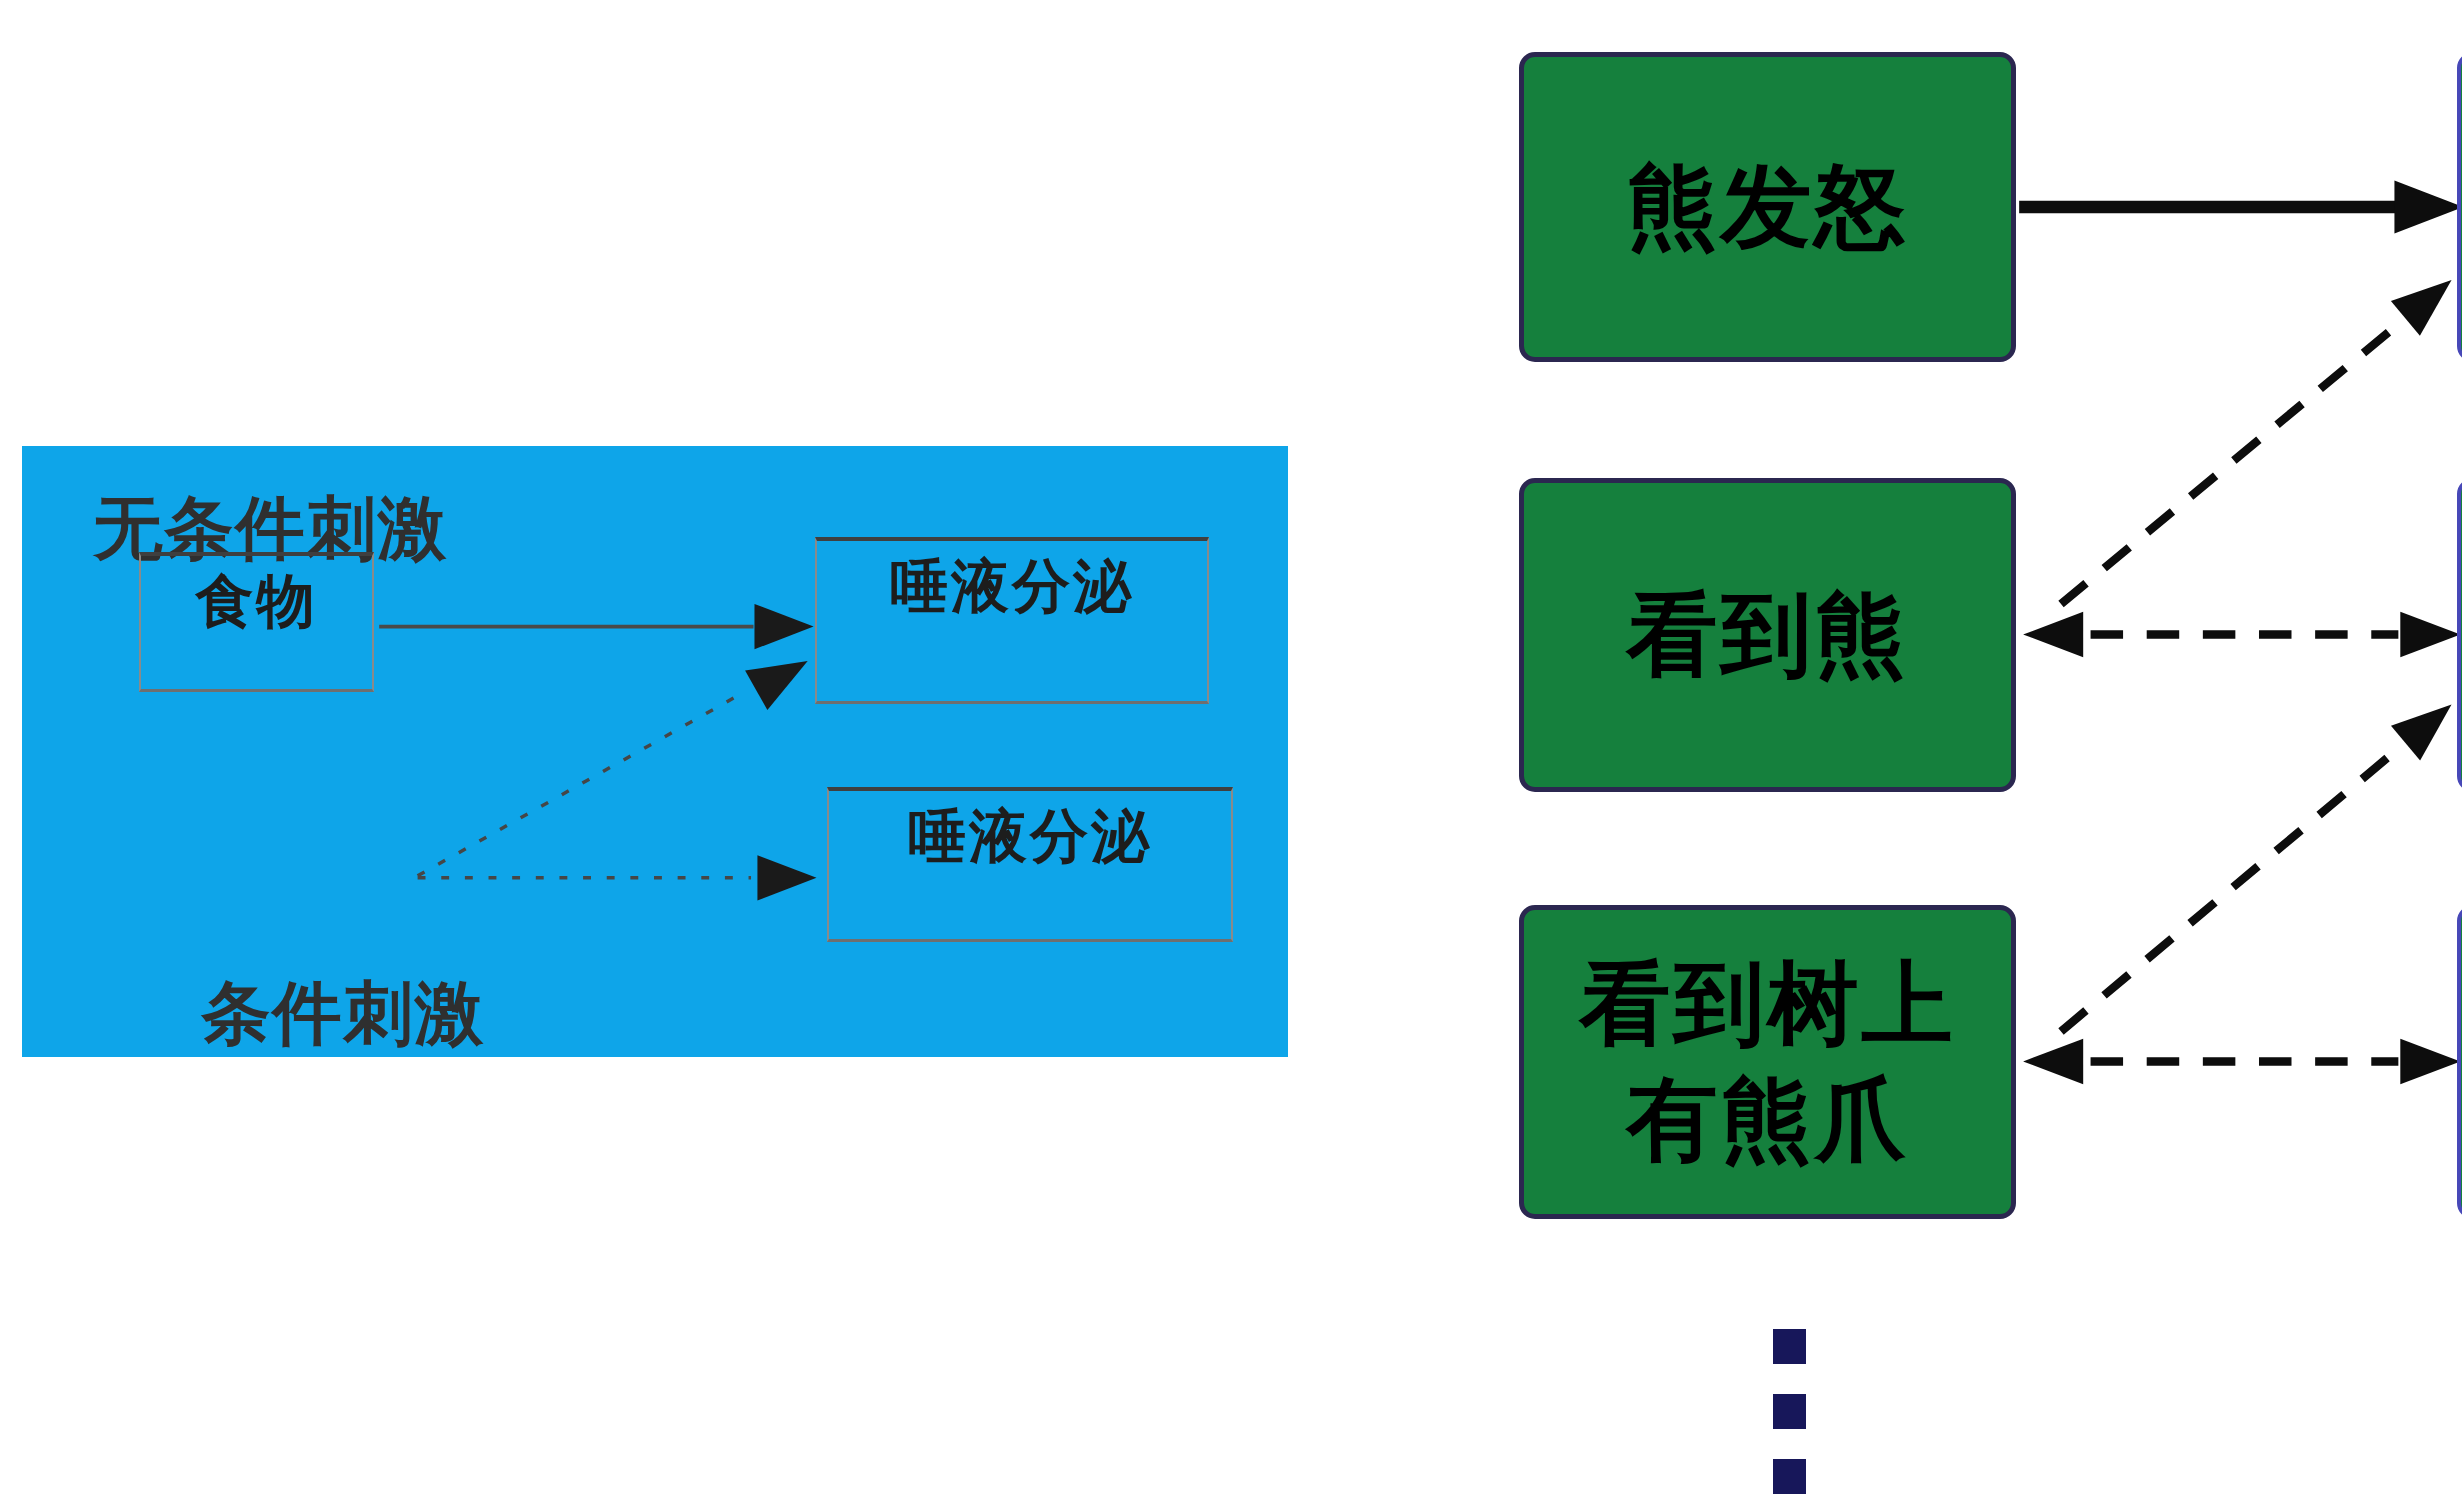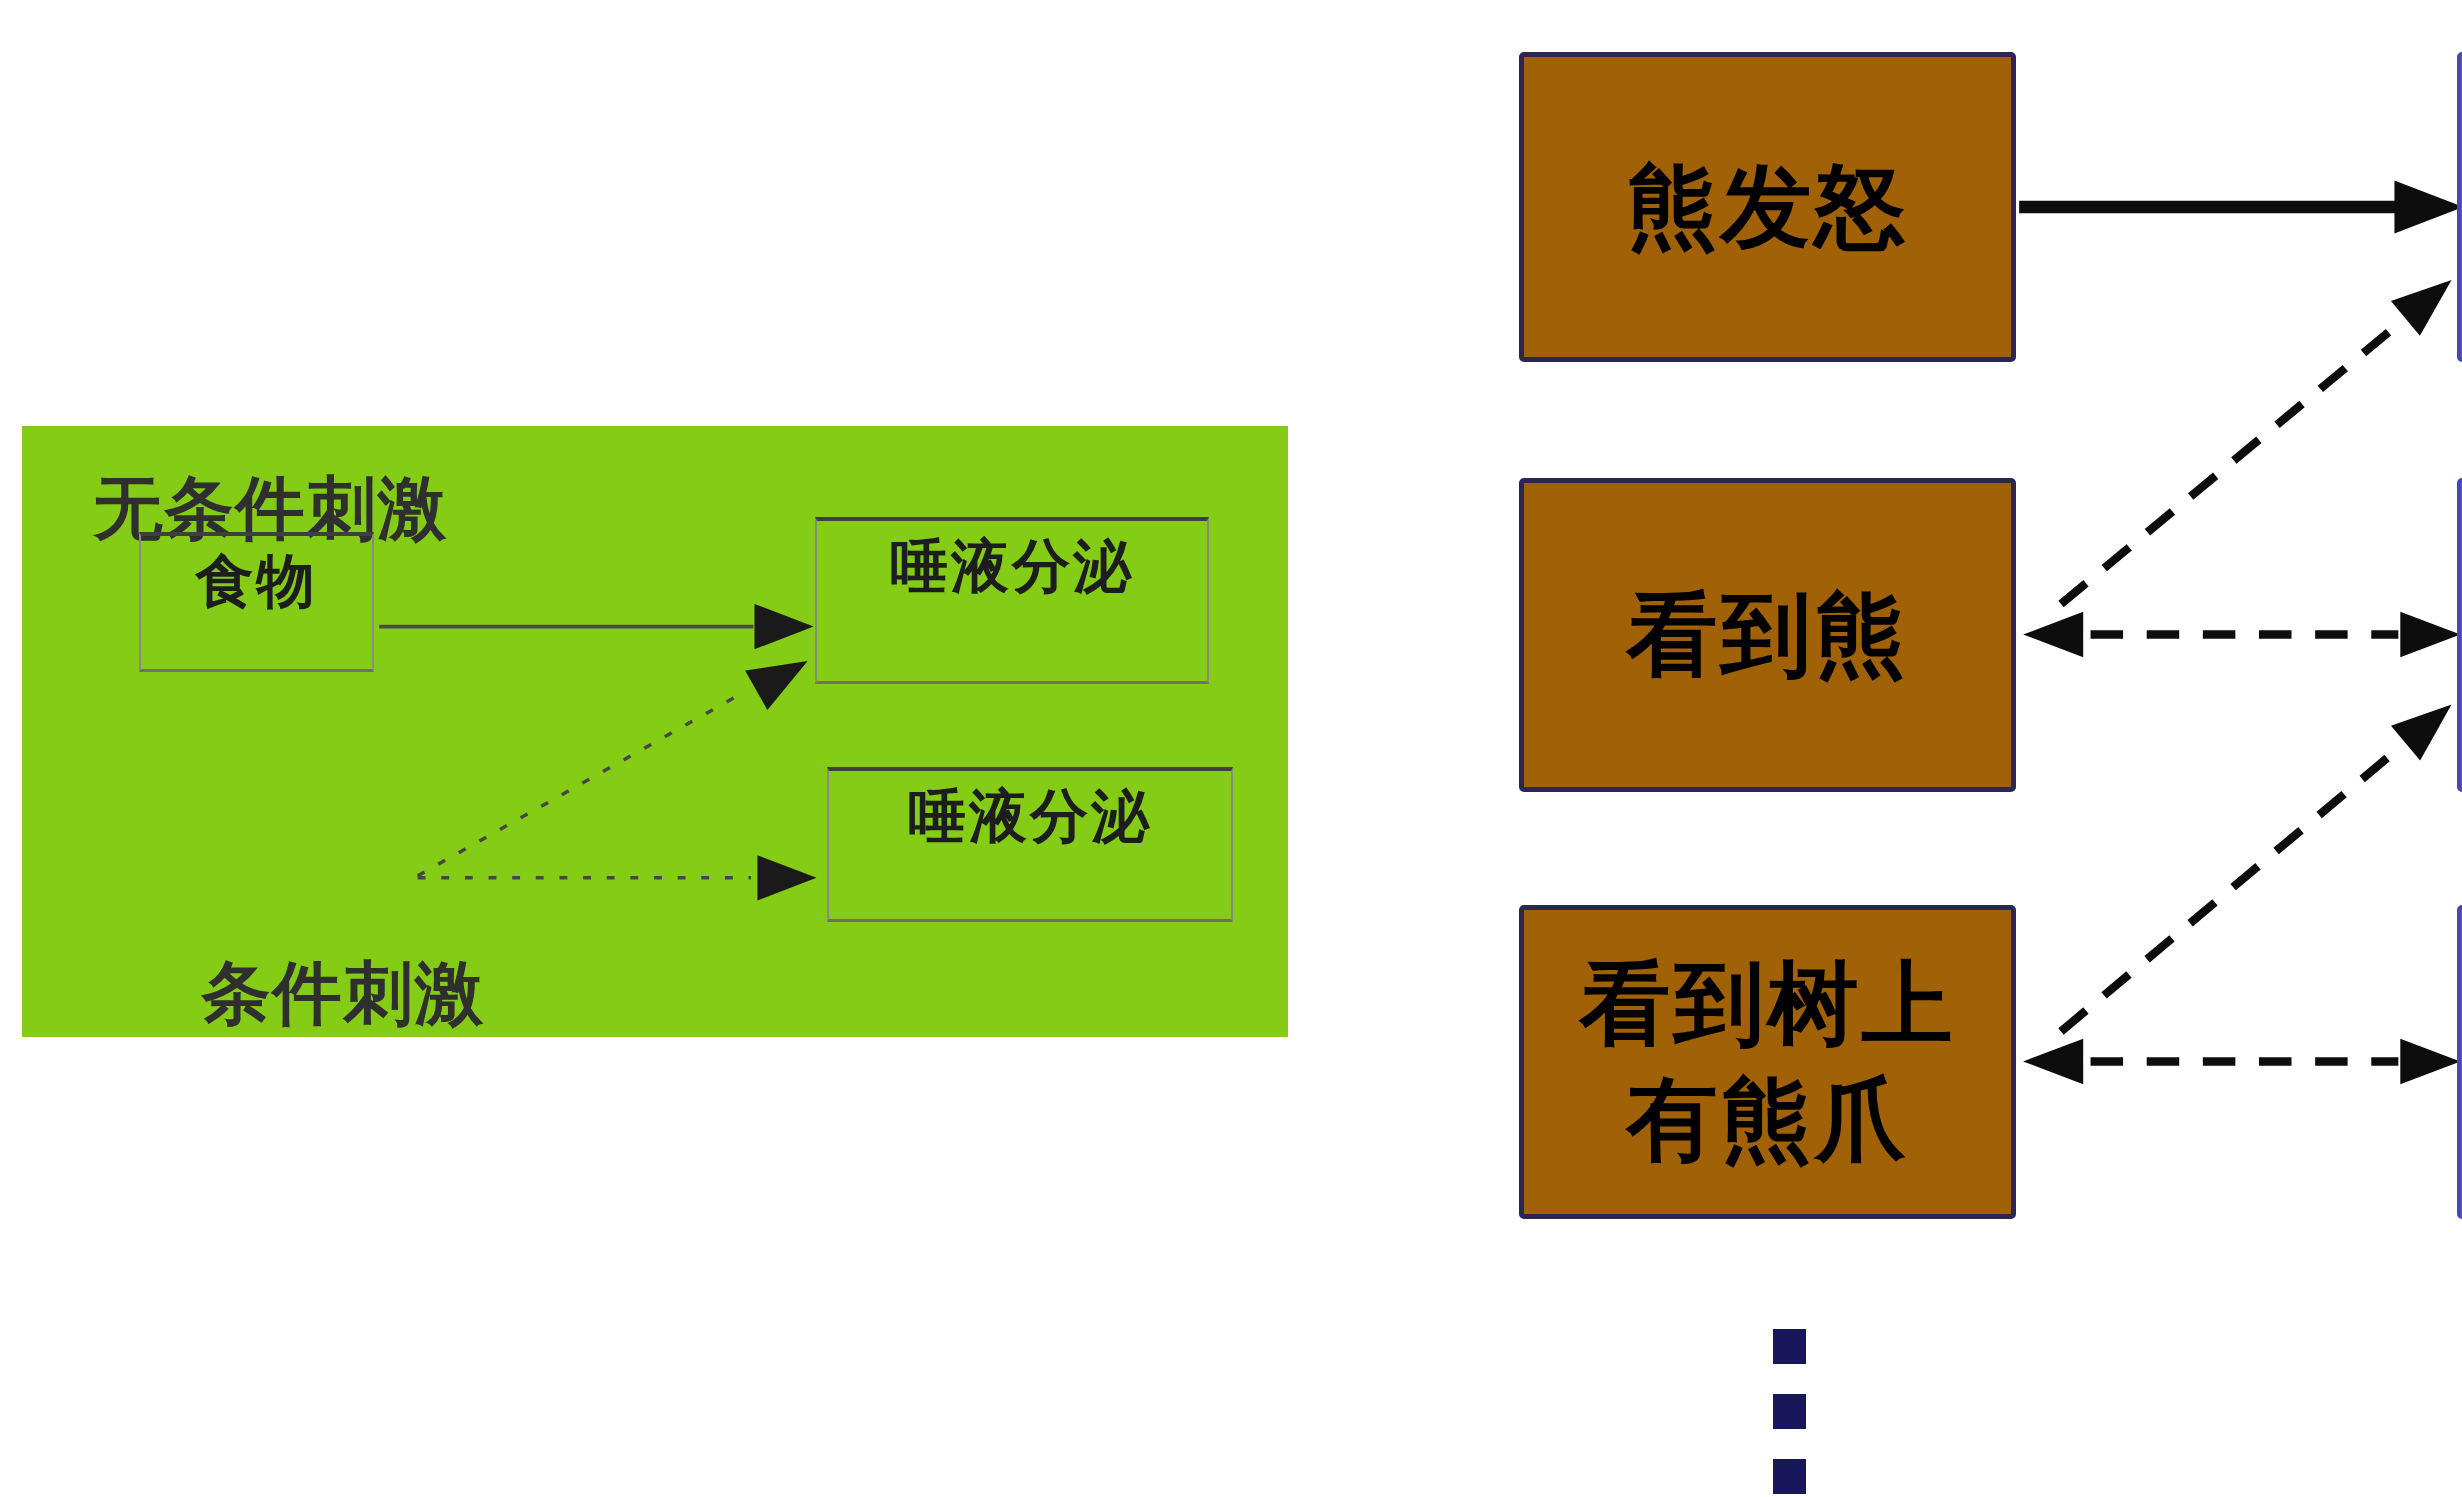--- a/index.html
+++ b/index.html
@@ -2,22 +2,22 @@
 <html style="font-size:7.9px"><head>
 <meta charset="utf-8">
 <style>
   html,body{margin:0;padding:0;background:#ffffff;}
   #canvas{
     position:relative;width:3306px;height:1498px;background:#ffffff;overflow:hidden;
     font-family:"DejaVu Sans","Liberation Sans",sans-serif;
   }
   
   #cc-panel{
-    position:absolute;left:22px;top:426px;width:1266px;height:611px;
-    background:#84cc16;
+    position:absolute;left:22px;top:446px;width:1266px;height:611px;
+    background:#0ea5e9;
   }
   .cc-label{
     position:absolute;color:#2f2f2f;font-size:69px;font-weight:600;
     text-align:center;white-space:nowrap;letter-spacing:2px;
   }
   #ucs-label{left:62px;top:37px;width:374px;}
   #ucr-label{left:827px;top:37px;width:364px;}
   #cs-label {left:140px;top:522px;width:291px;margin-left:36px;}
   #cr-label {left:879px;top:522px;width:291px;}
   .cc-box{
@@ -28,21 +28,21 @@
   .cc-box .cc-box-label{
     display:block;margin-top:6.9px;font-size:58px;font-weight:600;color:#1d1d1d;
     letter-spacing:3px;white-space:nowrap;
   }
   #food-box        {left:117px; top:106px; width:235px; height:140px;}
   #saliva-top-box  {left:793px;top:91px; width:394px; height:167px;}
   #bell-box        {left:135px; top:356px; width:254px; height:142px;}
   #saliva-bot-box  {left:805px;top:341px; width:406px; height:155px;}
   
   .node{
-    position:absolute;box-sizing:border-box;background:#a16207;border-radius:5px;
+    position:absolute;box-sizing:border-box;background:#15803d;border-radius:16px;
     display:flex;align-items:center;justify-content:center;text-align:center;
   }
   .stim-node{border:5.4px solid #2b2750;}
   .value-node{border:4.4px solid #4748b8;}
   .stim-text{font-size:91px;font-weight:700;color:#000;line-height:1.28;white-space:pre-line;letter-spacing:3px;}
   #bear-rage-box {left:1519px;top:52px; width:497px;height:310px;}
   #reward-box    {left:2457px;top:52px; width:502px;height:310px;}
   #see-bear-box  {left:1519px;top:478px; width:497px;height:314px;}
   #value-next-box{left:2457px;top:478px; width:502px;height:314px;}
   #see-claw-box  {left:1519px;top:905px;width:497px;height:314px;}

